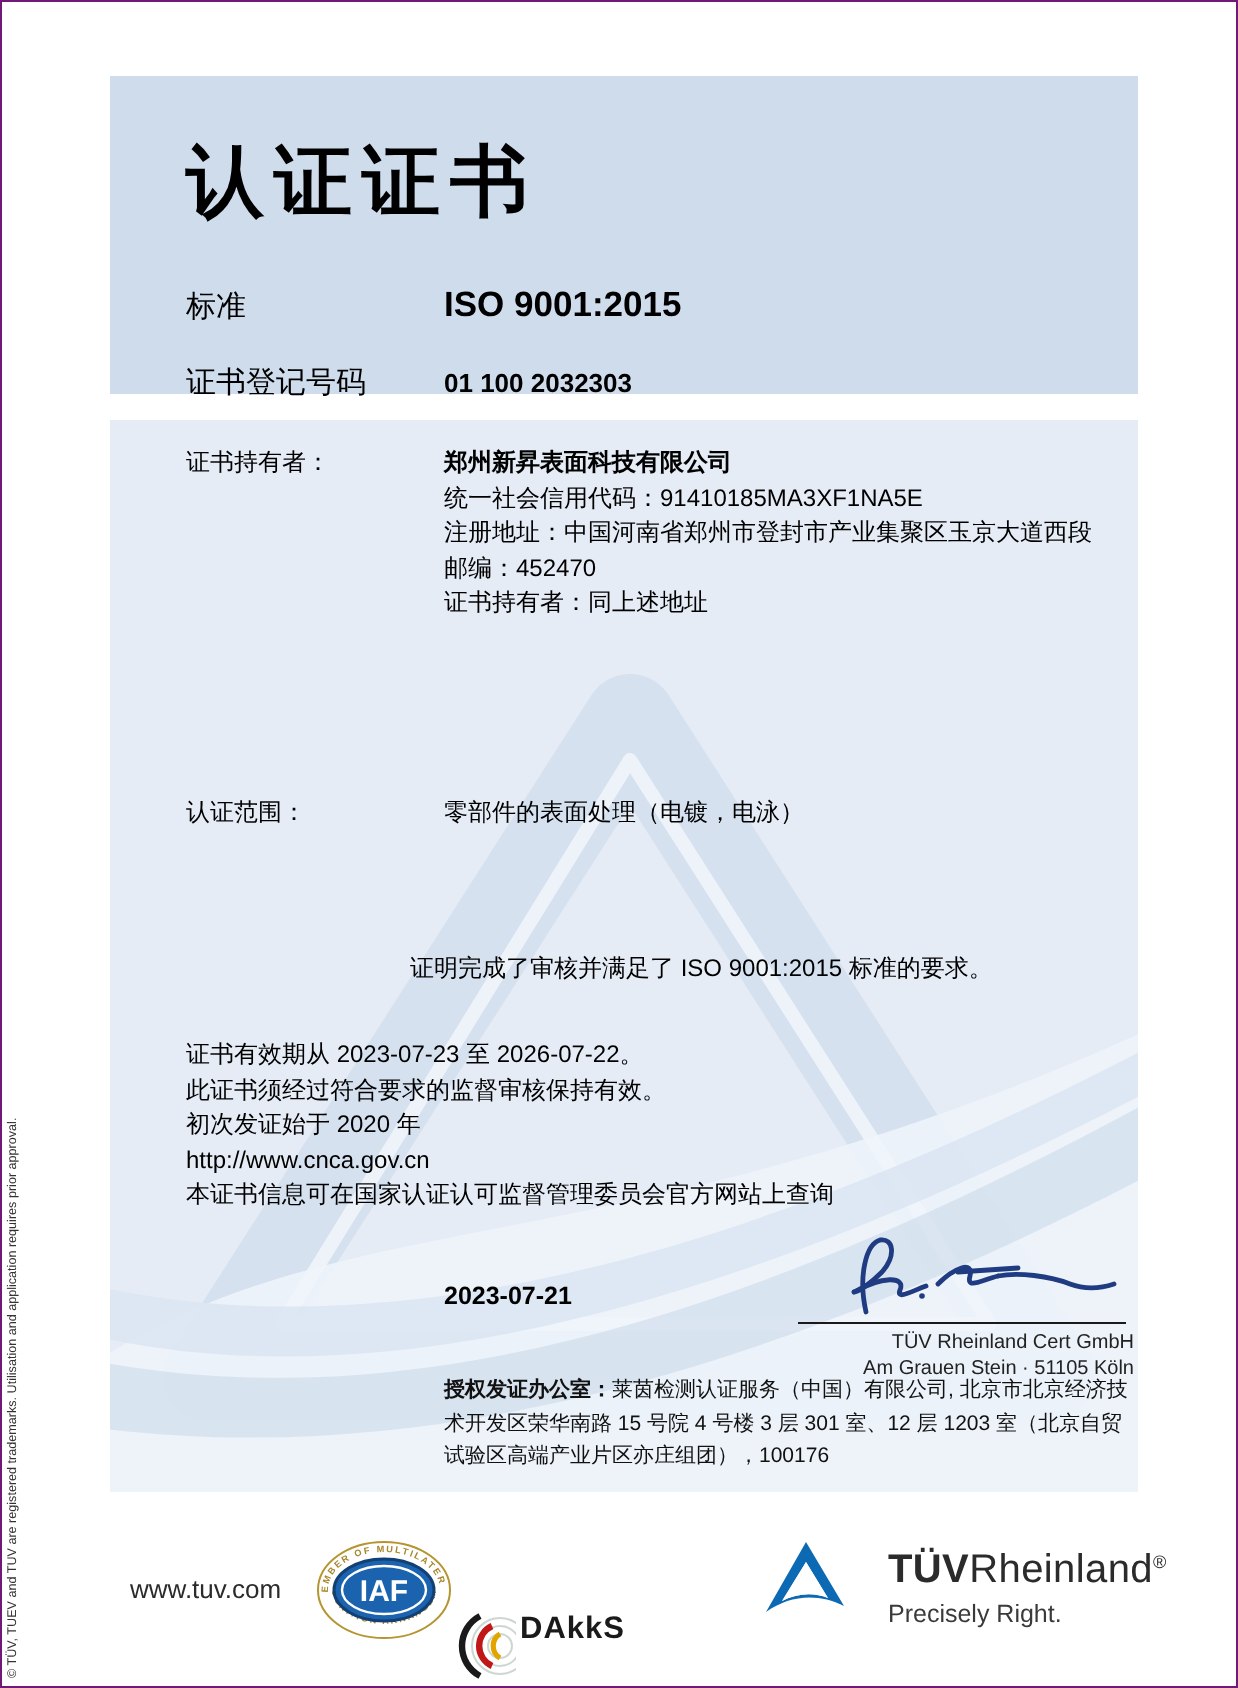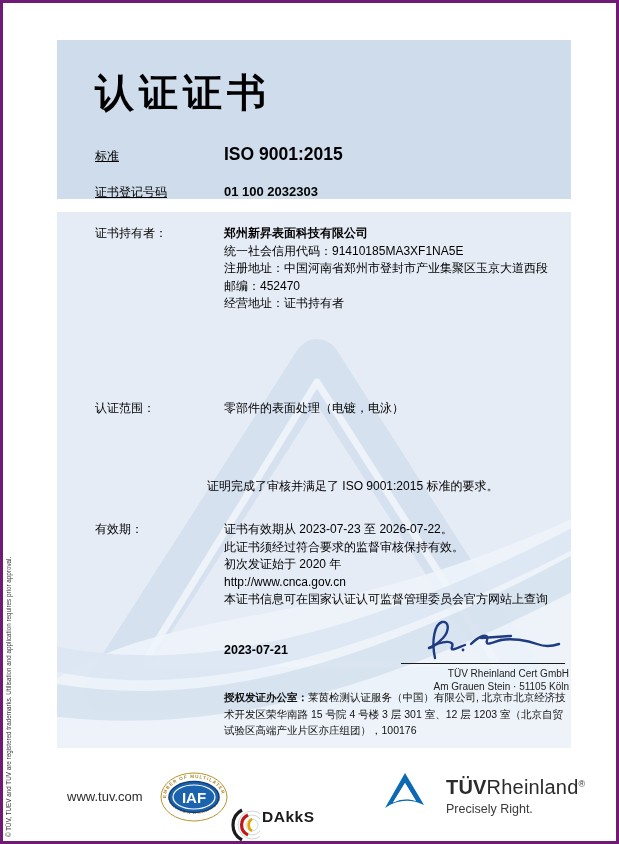--- a/index.html
+++ b/index.html
@@ -1,36 +1,36 @@
 <!DOCTYPE html>
 <html><head>
 <meta charset="utf-8">
 <style>
   html,body{margin:0;padding:0;}
   .page{
     position:relative;width:619px;height:844px;background:#ffffff;
     font-family:"Liberation Sans",sans-serif;color:#000;overflow:hidden;
-    border:3px solid #701a75;box-sizing:border-box;
+    border:1px solid #701a75;box-sizing:border-box;
   }
   
   .copyright-vertical{
     position:absolute;left:9px;bottom:4px;transform:rotate(-90deg);
     transform-origin:0 100%;white-space:nowrap;font-size:6.3px;color:#333;
   }
   
   .header-block{
     position:absolute;left:54px;top:37px;width:514px;height:159px;
     background:#cfdcec;
   }
   .cert-title{
     position:absolute;left:38px;top:26px;font-size:39px;font-weight:bold;
     letter-spacing:5px;color:#000;
   }
   .hrow{position:absolute;left:38px;display:flex;align-items:baseline;}
-  .hrow .lbl{flex:0 0 129px;font-size:12px;color:#000;text-decoration:underline;}
+  .hrow .lbl{flex:0 0 129px;font-size:15px;color:#000;}
   .hrow-standard{top:104px;}
   .hrow-standard .val{font-size:17.5px;font-weight:bold;}
   .hrow-regno{top:144px;}
   .hrow-regno .val{font-size:13px;font-weight:bold;}
   
   .body-block{
     position:absolute;left:54px;top:209px;width:514px;height:536px;
     background:#e6ecf6;overflow:hidden;
   }
   .watermark{position:absolute;left:0;top:0;}
@@ -92,33 +92,32 @@
       <path d="M-20,430 C120,466 300,430 530,308 L530,330 C300,452 120,492 -20,455 Z" fill="#dce6f3" opacity="0.9"></path>
     </svg>
 
     <div class="brow holder-row">
       <span class="lbl">证书持有者：</span>
       <span class="btext">
         <div class="holder-name">郑州新昇表面科技有限公司</div>
         <div>统一社会信用代码：91410185MA3XF1NA5E</div>
         <div>注册地址：中国河南省郑州市登封市产业集聚区玉京大道西段</div>
         <div>邮编：452470</div>
-        <div>经营地址：证书持有者</div>
+        <div>证书持有者：同上述地址</div>
       </span>
     </div>
 
     <div class="brow scope-row">
       <span class="lbl">认证范围：</span>
       <span class="btext">零部件的表面处理（电镀，电泳）</span>
     </div>
 
     <div class="statement">证明完成了审核并满足了 ISO 9001:2015 标准的要求。</div>
 
     <div class="brow validity-row">
-      <span class="lbl">有效期：</span>
       <span class="btext">
         <div>证书有效期从 2023-07-23 至 2026-07-22。</div>
         <div>此证书须经过符合要求的监督审核保持有效。</div>
         <div>初次发证始于 2020 年</div>
         <div>http://www.cnca.gov.cn</div>
         <div>本证书信息可在国家认证认可监督管理委员会官方网站上查询</div>
       </span>
     </div>
 
     <div class="issue-date">2023-07-21</div>

